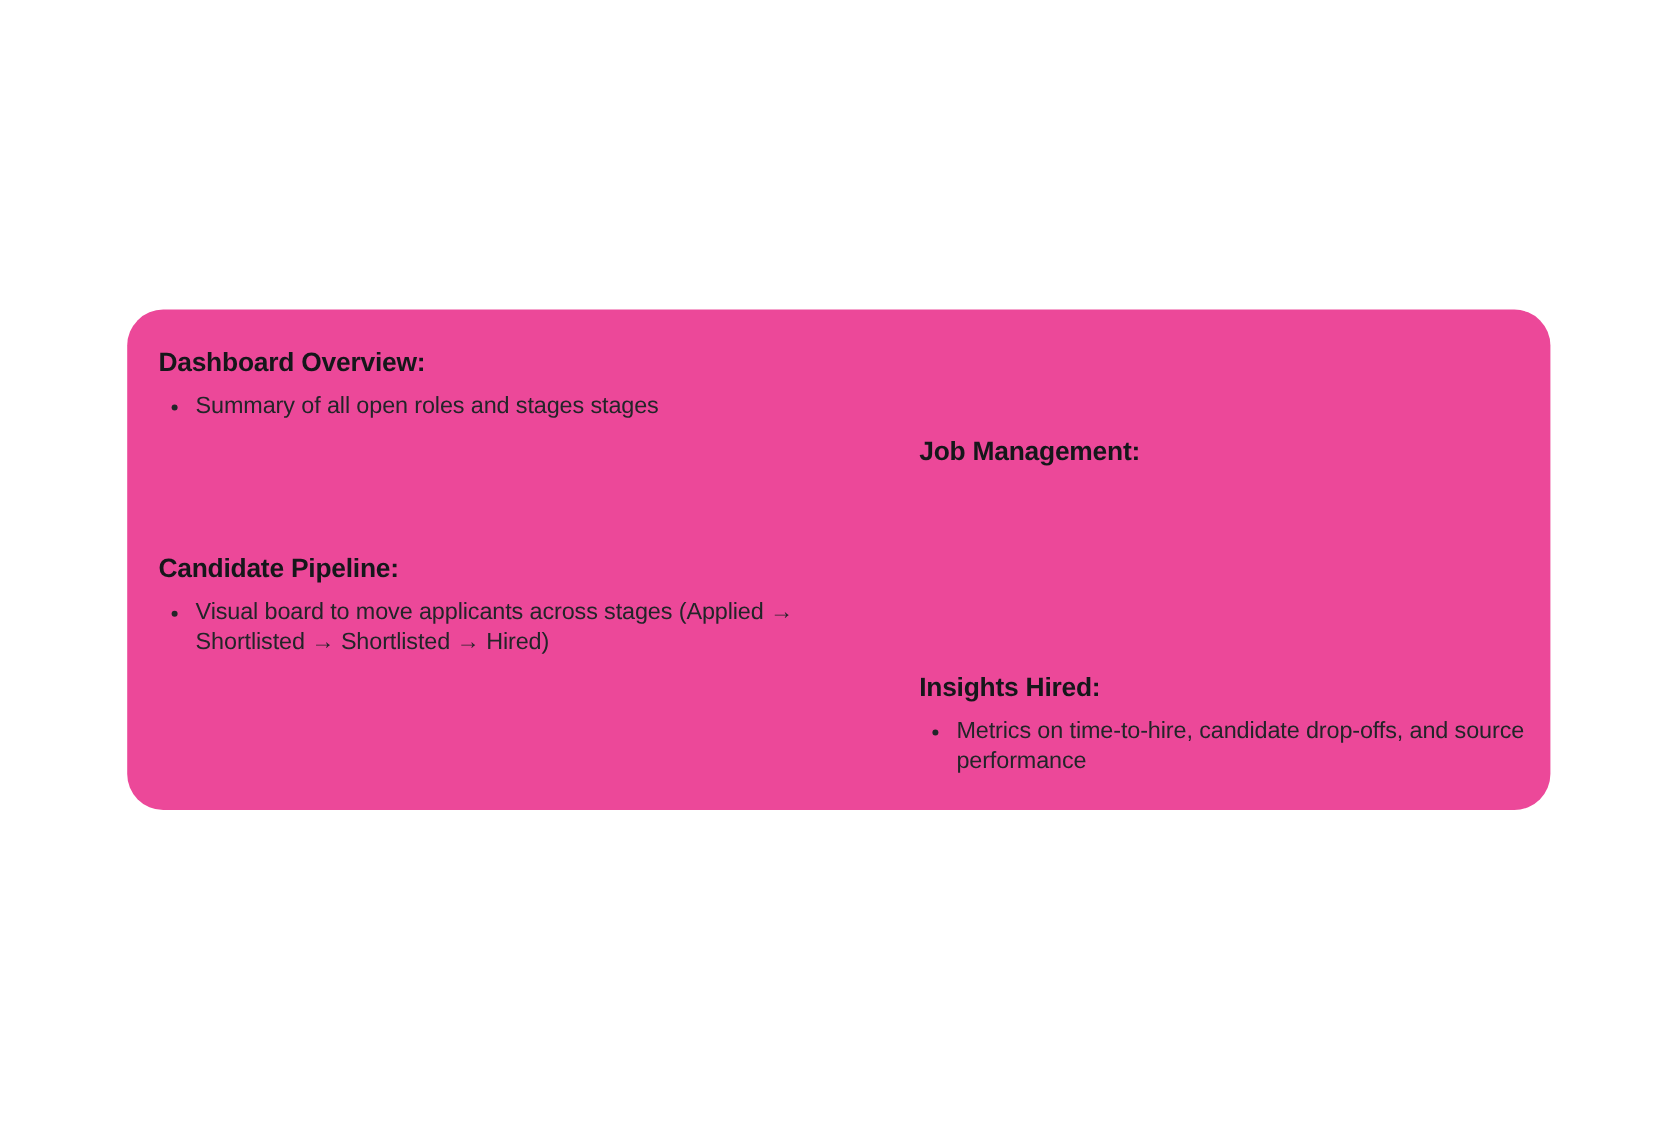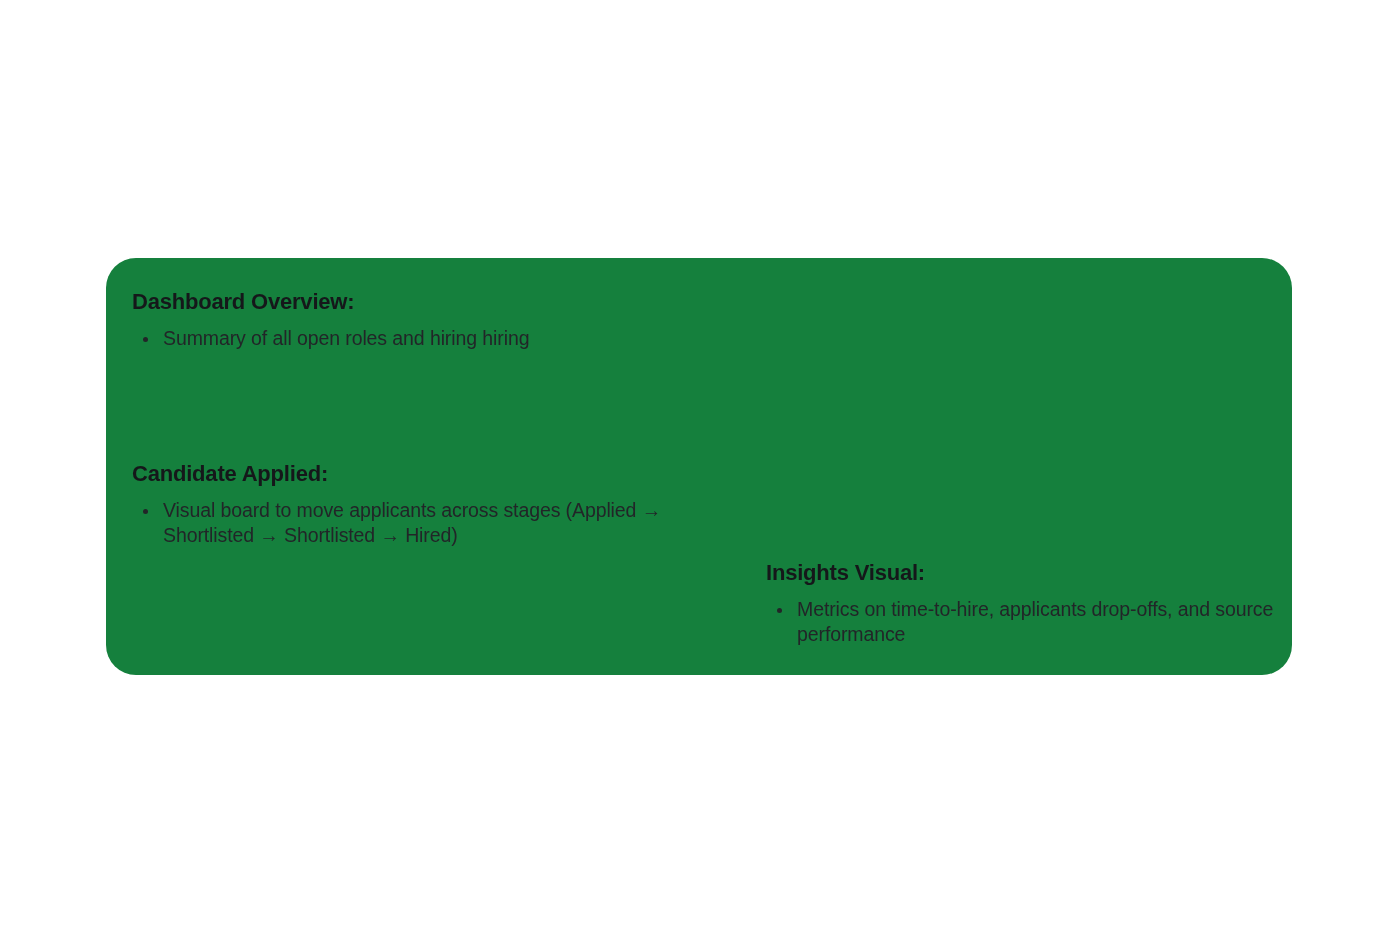--- a/index.html
+++ b/index.html
@@ -19,21 +19,21 @@
     width: 1400px;
     height: 934px;
   }
 
   #feature-card {
     position: absolute;
     left: 106px;
     top: 258px;
     width: 1186px;
     height: 417px;
-    background: #15803d;
+    background: #ec4899;
     border-radius: 30px;
     box-sizing: border-box;
   }
 
   .section {
     position: absolute;
     box-sizing: border-box;
   }
 
   .section-title {
@@ -100,35 +100,36 @@
 </head>
 <body>
 
 <div id="canvas">
 
   <div id="feature-card">
 
     <div class="section" id="section-dashboard-overview">
       <h2 class="section-title">Dashboard Overview:</h2>
       <ul class="bullet-list">
-        <li class="bullet-item">Summary of all open roles and hiring hiring</li>
+        <li class="bullet-item">Summary of all open roles and stages stages</li>
       </ul>
     </div>
 
     <div class="section" id="section-job-management">
+      <h2 class="section-title">Job Management:</h2>
     </div>
 
     <div class="section" id="section-candidate-pipeline">
-      <h2 class="section-title">Candidate Applied:</h2>
+      <h2 class="section-title">Candidate Pipeline:</h2>
       <ul class="bullet-list">
         <li class="bullet-item">Visual board to move applicants across stages (Applied → Shortlisted → Shortlisted → Hired)</li>
       </ul>
     </div>
 
     <div class="section" id="section-insights-panel">
-      <h2 class="section-title">Insights Visual:</h2>
+      <h2 class="section-title">Insights Hired:</h2>
       <ul class="bullet-list">
-        <li class="bullet-item">Metrics on time-to-hire, applicants drop-offs, and source performance</li>
+        <li class="bullet-item">Metrics on time-to-hire, candidate drop-offs, and source performance</li>
       </ul>
     </div>
 
   </div>
 </div>
 
 </body></html>

